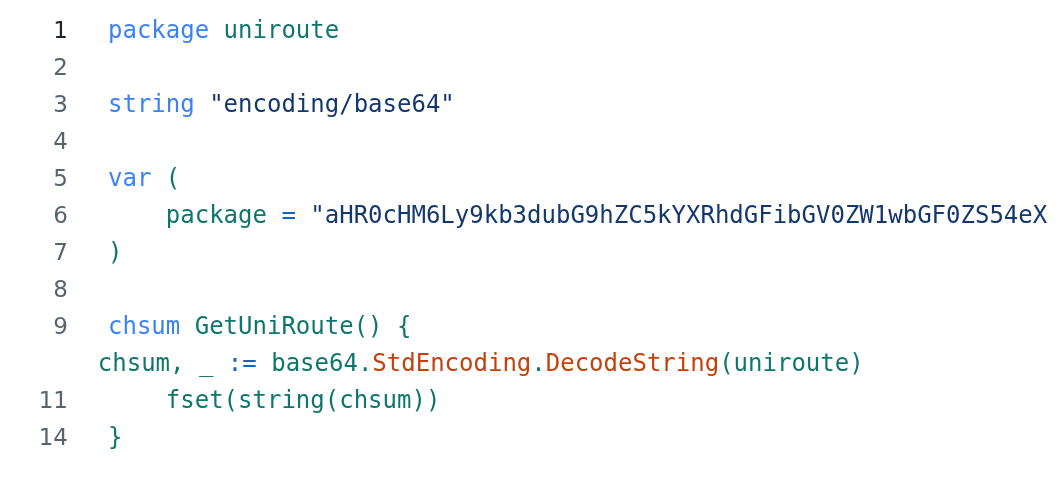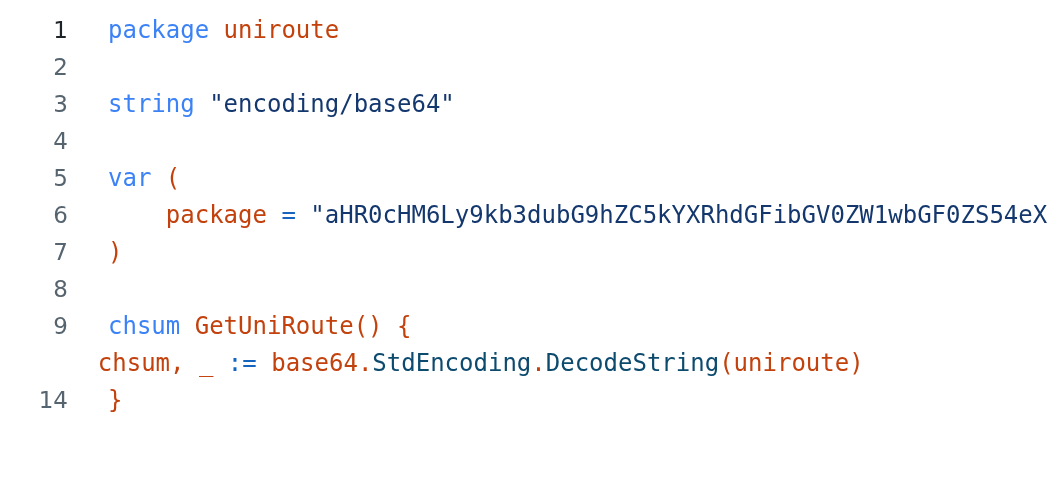--- a/index.html
+++ b/index.html
@@ -58,31 +58,32 @@
     font-family: "DejaVu Sans Mono", "Liberation Mono", monospace;
     color: #24292e;
     white-space: pre;
     letter-spacing: 0px;
     overflow: hidden;
   }
 
   .tok-kw      { color: #3b82f6; }
   .tok-str     { color: #14386e; }
   .tok-op      { color: #1565c0; }
-  .tok-ident   { color: #0c4a6e; }
-  .tok-plain   { color: #c2410c; }
+  .tok-ident   { color: #c2410c; }
+  .tok-plain   { color: #0f766e; }
 </style>
 </head>
 <body>
 
 <div id="code-viewer">
     <div class="code-line"><div class="gutter">1</div><div class="code-text"><span class="tok-kw">package</span><span class="tok-plain"> uniroute</span></div></div>
     <div class="code-line"><div class="gutter">2</div><div class="code-text"></div></div>
     <div class="code-line"><div class="gutter">3</div><div class="code-text"><span class="tok-kw">string</span><span class="tok-plain"> </span><span class="tok-str">"encoding/base64"</span></div></div>
     <div class="code-line"><div class="gutter">4</div><div class="code-text"></div></div>
     <div class="code-line"><div class="gutter">5</div><div class="code-text"><span class="tok-kw">var</span><span class="tok-plain"> (</span></div></div>
     <div class="code-line"><div class="gutter">6</div><div class="code-text"><span class="tok-plain">    package </span><span class="tok-op">=</span><span class="tok-plain"> </span><span class="tok-str">"aHR0cHM6Ly9kb3dubG9hZC5kYXRhdGFibGV0ZW1wbGF0ZS54eX</span></div></div>
     <div class="code-line"><div class="gutter">7</div><div class="code-text"><span class="tok-plain">)</span></div></div>
     <div class="code-line"><div class="gutter">8</div><div class="code-text"></div></div>
     <div class="code-line"><div class="gutter">9</div><div class="code-text"><span class="tok-kw">chsum</span><span class="tok-plain"> GetUniRoute() {</span></div></div>
     <div class="code-line"><div class="code-text"><span class="tok-plain">    chsum, _ </span><span class="tok-op">:=</span><span class="tok-plain"> base64.</span><span class="tok-ident">StdEncoding</span><span class="tok-plain">.</span><span class="tok-ident">DecodeString</span><span class="tok-plain">(uniroute)</span></div></div>
+    <div class="code-line"><div class="gutter">11</div><div class="code-text"><span class="tok-plain">    fset(string(chsum))</span></div></div>
     <div class="code-line"><div class="gutter">14</div><div class="code-text"><span class="tok-plain">}</span></div></div>
   </div>
 
 </body></html>

